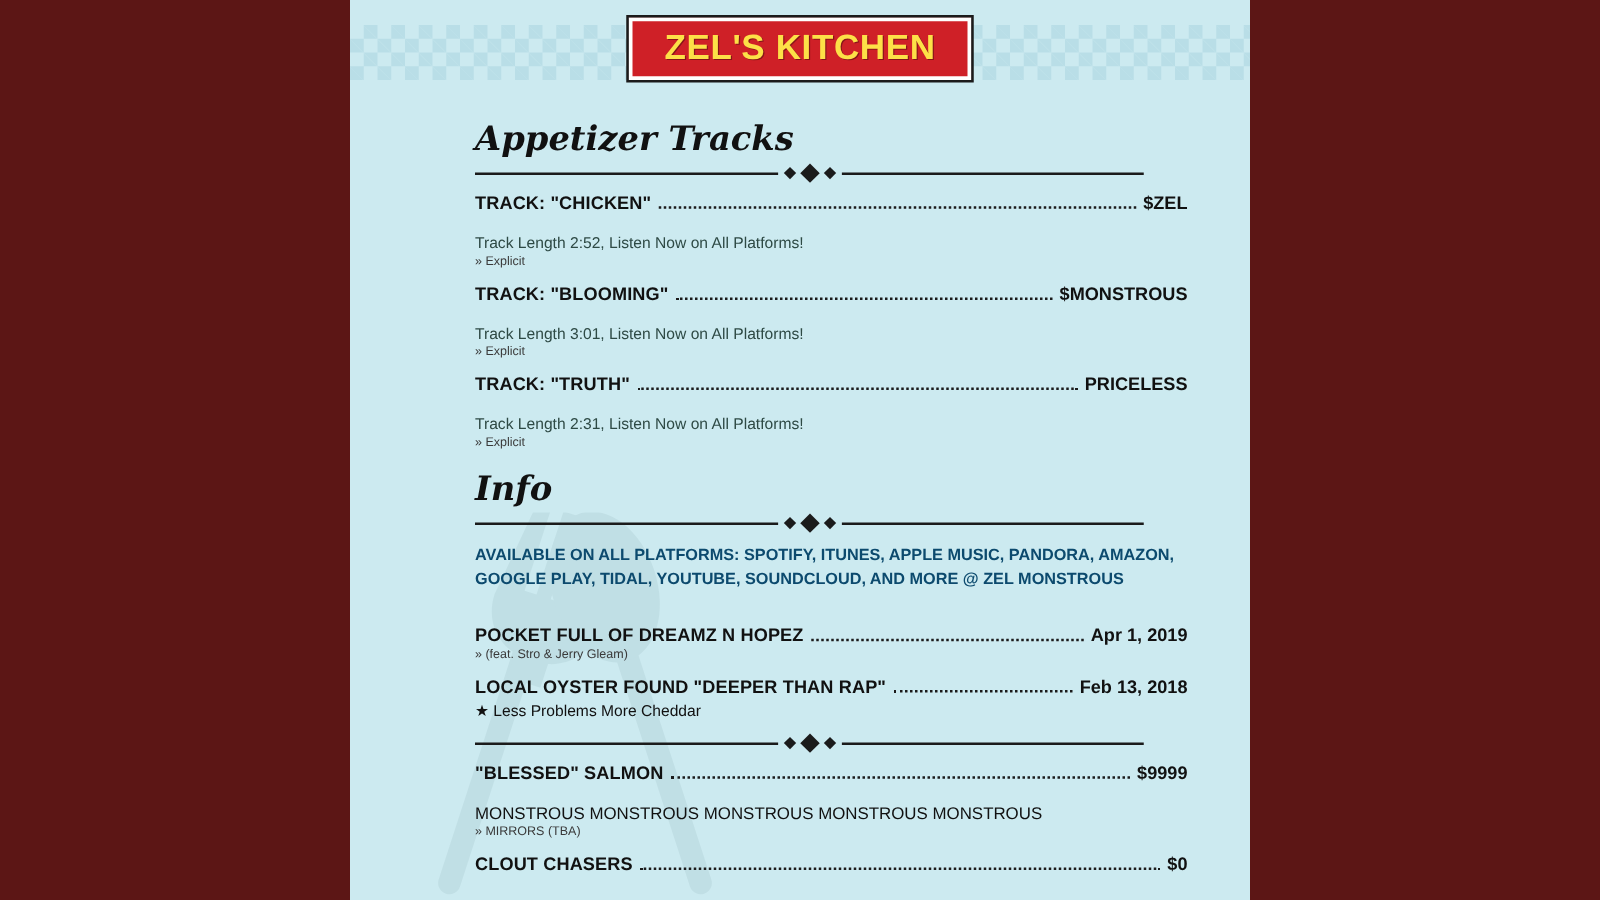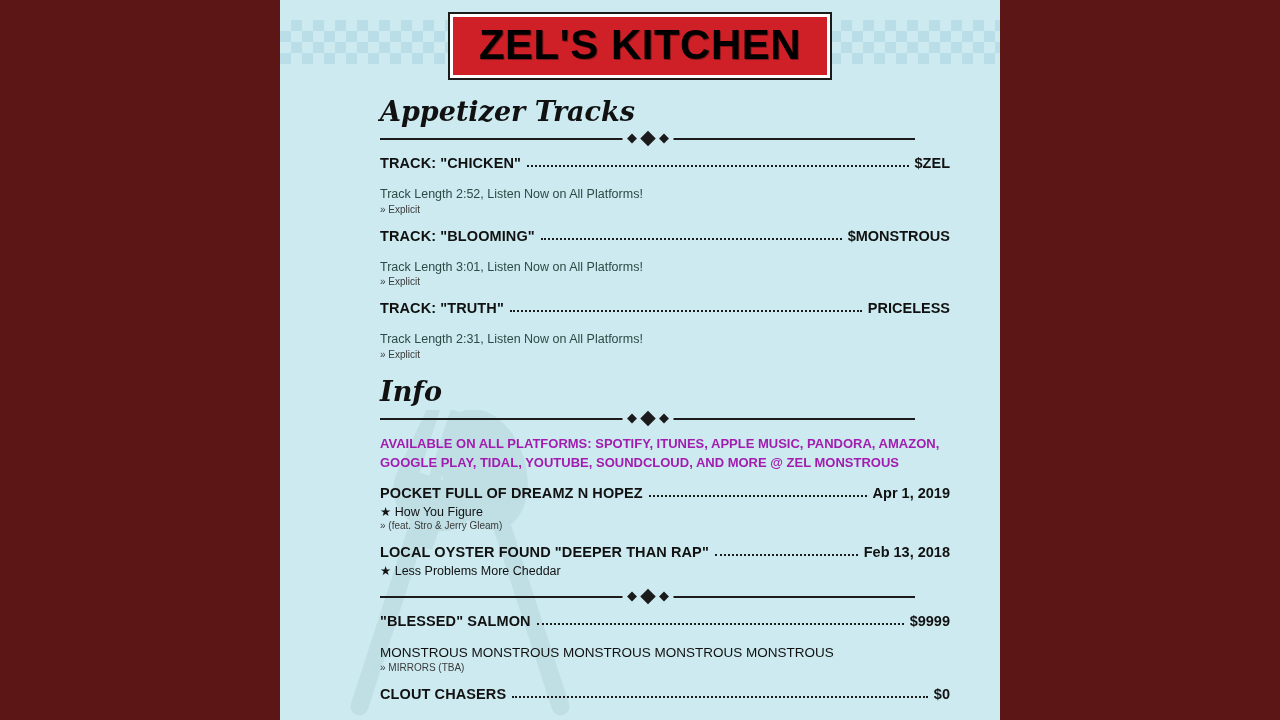--- a/index.html
+++ b/index.html
@@ -65,23 +65,23 @@
     position: relative;
     background: #cf2027;
     border: 3px solid #ffffff;
     outline: 2px solid #1b1b1b;
     padding: 7px 26px 9px 26px;
     box-shadow: 0 1px 0 #1b1b1b;
   }
   .banner-title {
     font-family: "Liberation Sans", sans-serif;
     font-weight: bold;
-    font-size: 42px;
+    font-size: 28px;
     letter-spacing: 0.5px;
-    color: #000000;
+    color: #fde047;
     line-height: 1;
     text-shadow: 1px 1px 0 rgba(0,0,0,0.35);
   }
   .ribbon-tail {
     position: absolute;
     top: 6px;
     width: 26px;
     height: 46px;
     background: #b3191f;
     z-index: -1;
@@ -195,24 +195,24 @@
     margin-top: 1px;
   }
   .item-star {
     font-size: 12.5px;
     color: #111;
     margin-top: 3px;
   }
   .info-block {
     font-size: 13px;
     font-weight: bold;
-    color: #a21caf;
+    color: #0c4a6e;
     line-height: 1.45;
     width: 560px;
-    margin-bottom: 12px;
+    margin-bottom: 28px;
   }
 </style>
 </head>
 <body>
 
 <div id="stage">
 
   <div id="menu">
 
     <div class="checker"></div>
@@ -296,21 +296,20 @@
         </div>
 
         <div class="info-block">AVAILABLE ON ALL PLATFORMS: SPOTIFY, ITUNES, APPLE MUSIC, PANDORA, AMAZON, GOOGLE PLAY, TIDAL, YOUTUBE, SOUNDCLOUD, AND MORE @ ZEL MONSTROUS</div>
 
         <div class="item">
           <div class="item-line">
             <span class="item-name">POCKET FULL OF DREAMZ N HOPEZ</span>
             <span class="dots"></span>
             <span class="item-price">Apr 1, 2019</span>
           </div>
-          <div class="item-star">★ How You Figure</div>
           <div class="item-note">» (feat. Stro &amp; Jerry Gleam)</div>
         </div>
 
         <div class="item">
           <div class="item-line">
             <span class="item-name">LOCAL OYSTER FOUND "DEEPER THAN RAP"</span>
             <span class="dots"></span>
             <span class="item-price">Feb 13, 2018</span>
           </div>
           <div class="item-star">★ Less Problems More Cheddar</div>

